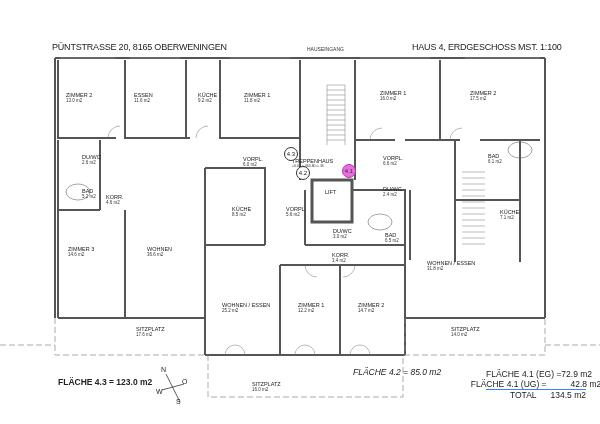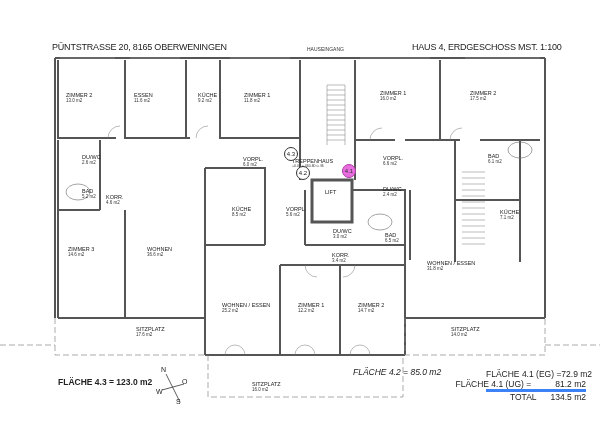--- a/index.html
+++ b/index.html
@@ -238,23 +238,23 @@
 <div class="badge pink" style="left:342px;top:164px;">4.1</div>
 
 <div class="abs sum" style="left:58px;top:377px;font-weight:bold;">FLÄCHE  4.3 = 123.0 m2</div>
 <div class="abs sum" style="left:353px;top:367px;font-style:italic;">FLÄCHE 4.2 = 85.0 m2</div>
 
 <div class="abs" style="left:445px;top:369px;width:100px;margin-left:41px;">
   <div style="display:flex;justify-content:space-between;" class="sum">
       <span>FLÄCHE  4.1 (EG) =</span>
       <span>72.9 m2</span>
     </div>
-  <div style="display:flex;justify-content:flex-end;border-bottom:3px solid #3b82f6;gap:24px;" class="sum">
+  <div style="display:flex;justify-content:center;border-bottom:1px solid #3b82f6;gap:24px;" class="sum">
       <span>FLÄCHE  4.1 (UG) =</span>
-      <span>81.2 m2</span>
+      <span>42.8 m2</span>
     </div>
   <div style="display:flex;justify-content:flex-end;gap:14px;" class="sum">
       <span>TOTAL</span>
       <span>134.5 m2</span>
     </div>
 </div>
 
 <div class="abs" style="left:158px;top:368px;width:30px;height:40px;">
   <svg width="30" height="40" style="position:absolute;left:0;top:0;">
     <path d="M8 6 L22 34 M4 22 L26 16" stroke="#333" stroke-width="0.8" fill="none"></path>

